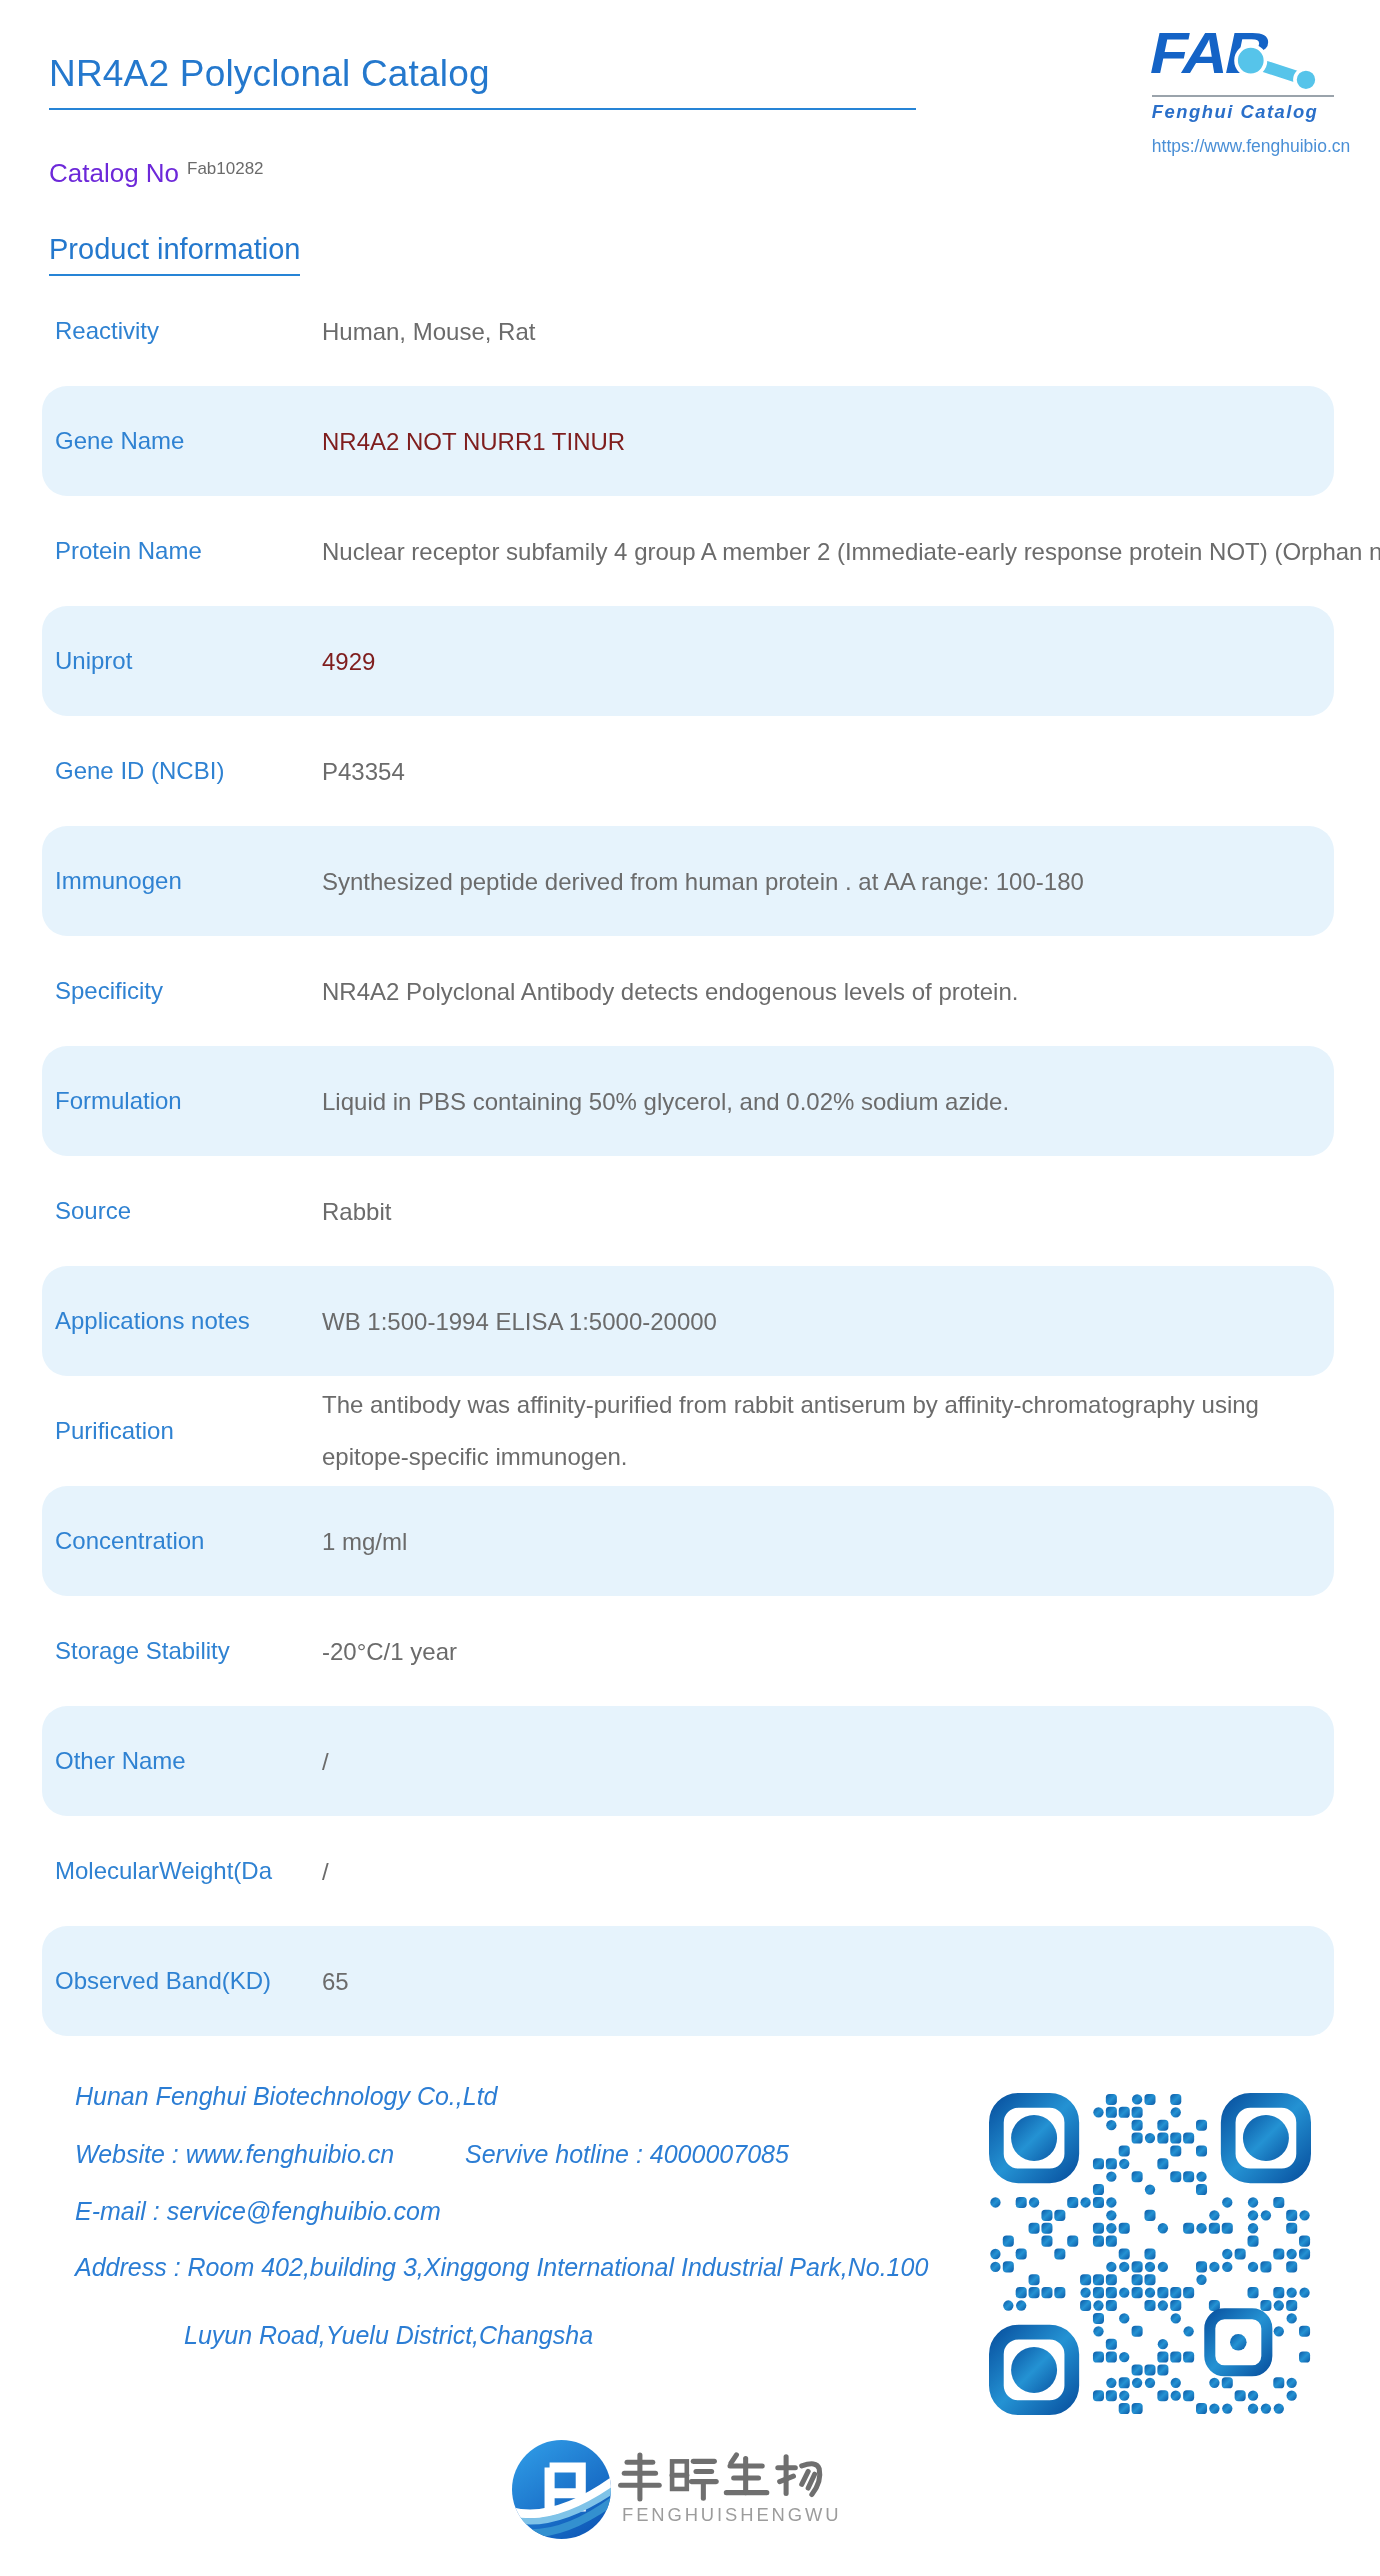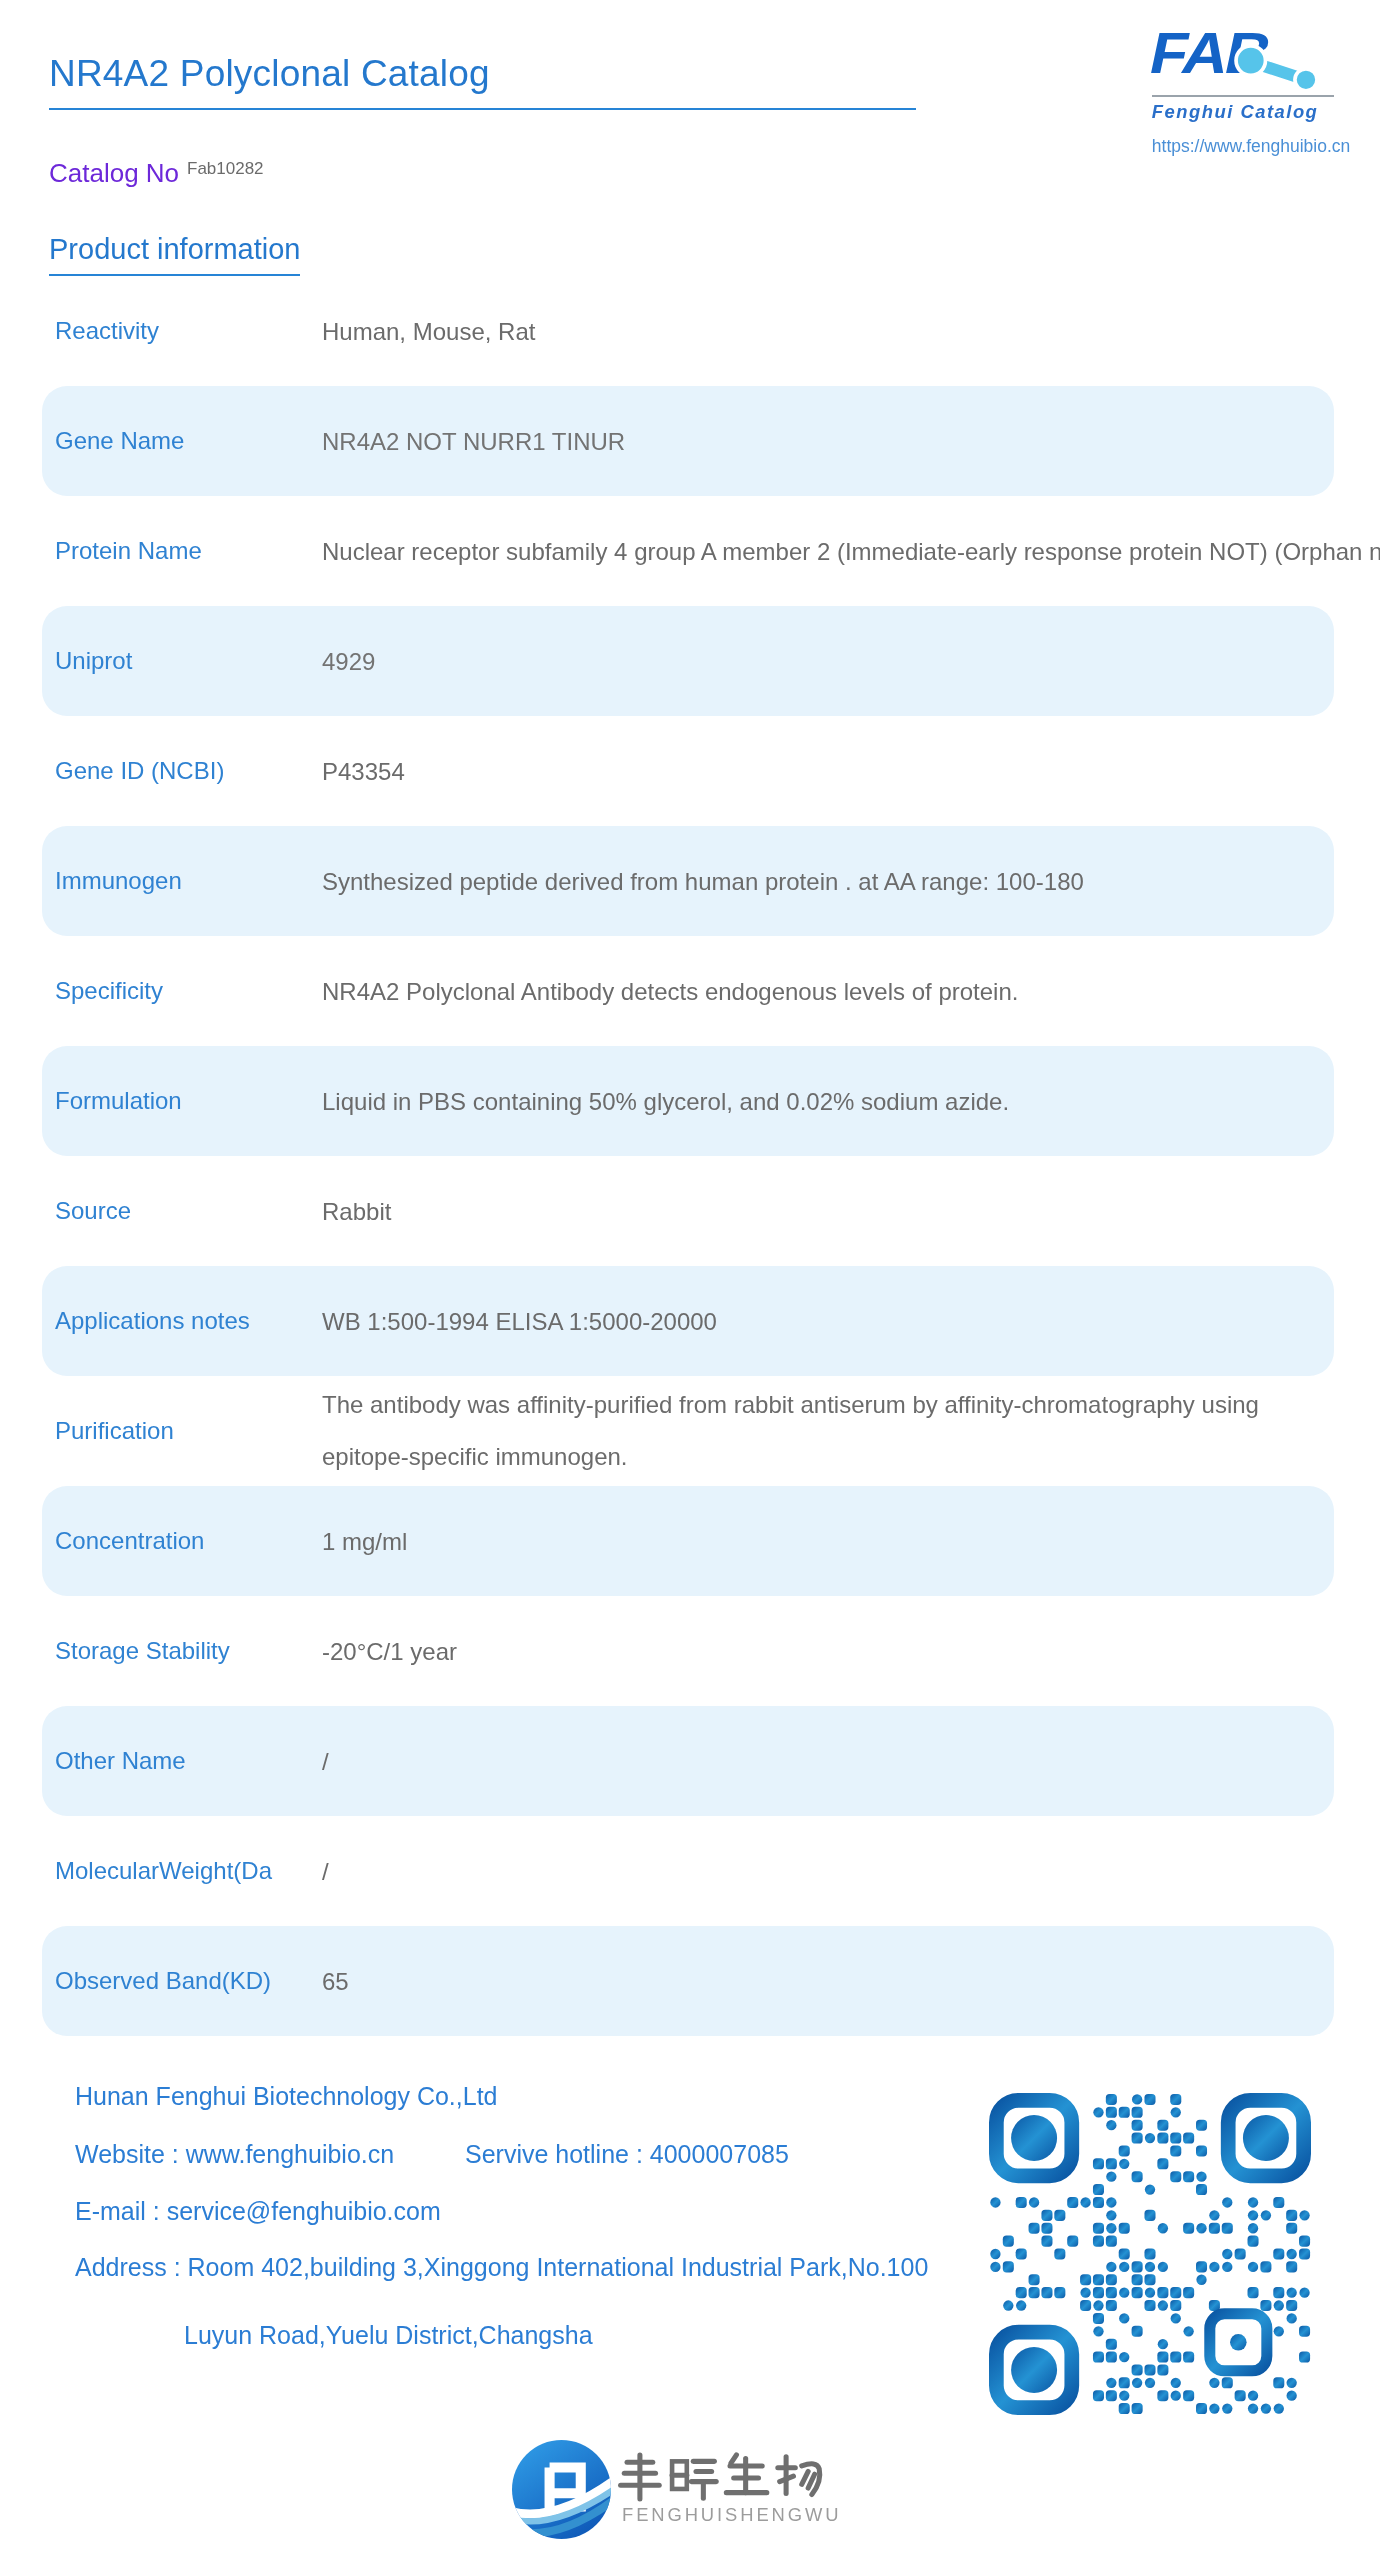--- a/index.html
+++ b/index.html
@@ -37,24 +37,24 @@
   .product-table{position:absolute;left:42px;top:276px;width:1292px;}
   .row{display:flex;align-items:center;height:110px;background:#ffffff;}
   .row.stripe{background:#e6f3fc;border-radius:25px;}
   .cell-label{
     width:267px;flex:0 0 267px;padding-left:13px;font-size:24px;color:#2f82d2;
     white-space:nowrap;
   }
   .cell-value{
     flex:1;font-size:24px;color:#6b6b6b;white-space:nowrap;line-height:31px;
   }
-  .cell-value.accent{color:#737373;}
+  .cell-value.accent{color:#7f1d1d;}
   .cell-value.wrap{white-space:normal;max-width:989px;line-height:52px;}
   
-  .footer-line{position:absolute;font-size:25px;color:#2b7dd4;white-space:nowrap;}
+  .footer-line{position:absolute;font-size:25px;color:#2b7dd4;white-space:nowrap;font-style:italic;}
   .qr{position:absolute;left:989px;top:2093px;width:322px;height:322px;}
   .company-logo{position:absolute;left:512px;top:2440px;width:99px;height:99px;}
   .company-cn-svg{position:absolute;left:616px;top:2451px;}
   .company-cn-text{
     position:absolute;left:616px;top:2451px;width:0.9px;height:0.9px;overflow:hidden;
     white-space:nowrap;color:transparent;
   }
   .company-pinyin{
     position:absolute;left:622px;top:2504px;font-size:18.4px;color:#9c9c9c;
     letter-spacing:2.9px;white-space:nowrap;

